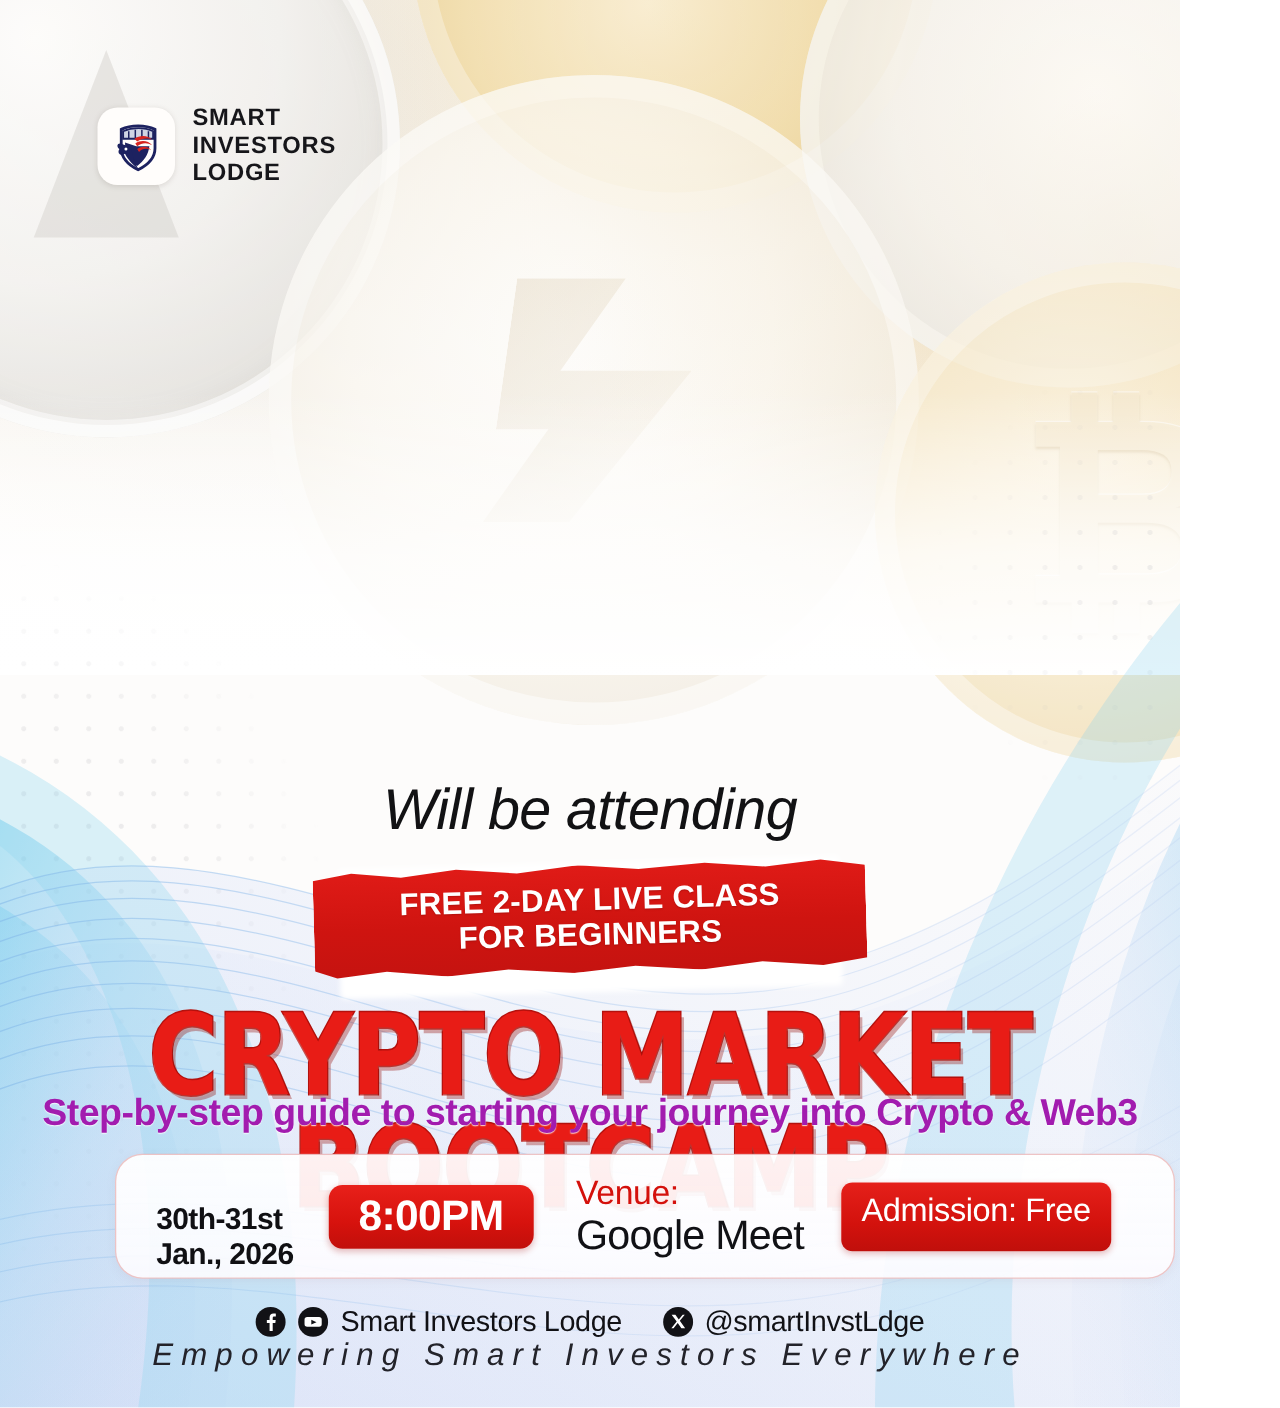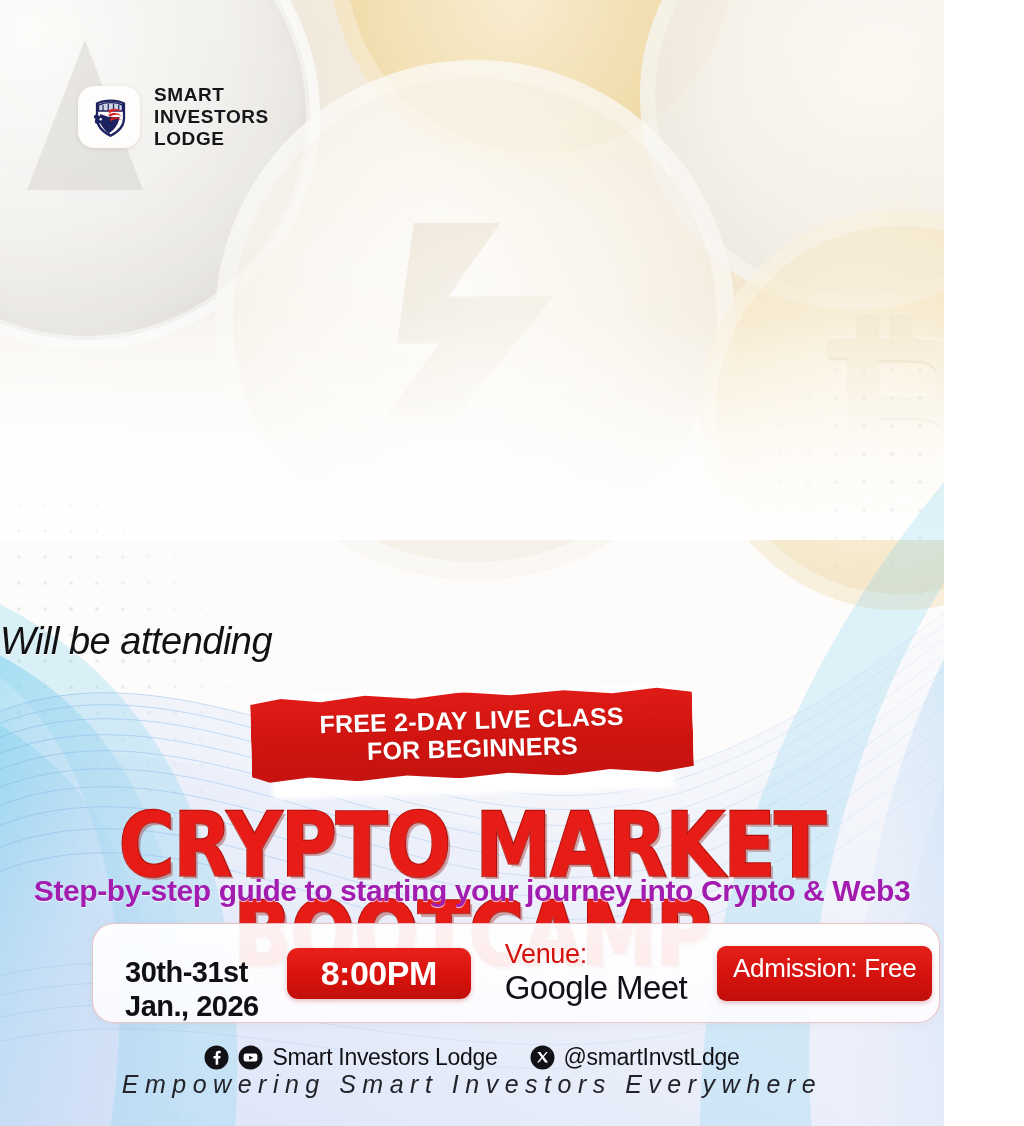--- a/index.html
+++ b/index.html
@@ -115,22 +115,22 @@
     box-shadow:0 1px 4px rgba(120,110,100,.18);
     display:flex;align-items:center;justify-content:center;
   }
   .logo-text{
     font-weight:800;font-size:19px;line-height:1.16;color:#16161a;
     letter-spacing:.6px;font-family:"Liberation Sans",sans-serif;
   }
 
   
   .will-attend{
-    position:absolute;left:0;right:0;top:620px;text-align:left;
-    font-style:italic;font-size:38px;font-weight:400;color:#121214;
+    position:absolute;left:0;right:0;top:620px;text-align:center;
+    font-style:italic;font-size:46px;font-weight:400;color:#121214;
     letter-spacing:-.5px;font-family:"Liberation Sans",sans-serif;
     text-shadow:0 1px 1px rgba(255,255,255,.9);
   }
 
   .ribbon{
     position:absolute;left:50%;top:692px;transform:translateX(-50%) rotate(-1.6deg);
     width:390px;padding:14px 26px 16px;
     background:linear-gradient(180deg,#e01b17 0%,#cf1410 55%,#c51310 100%);
     clip-path:polygon(0% 8%,7% 2%,16% 7%,26% 1%,37% 6%,48% 0%,59% 5%,71% 1%,82% 6%,92% 1%,100% 7%,
                       100% 93%,92% 99%,81% 94%,70% 100%,58% 95%,47% 100%,35% 95%,24% 100%,13% 94%,4% 99%,0% 92%);
@@ -168,25 +168,25 @@
   
   .info-card{
     position:absolute;left:92px;top:923px;width:846px;height:98px;
     background:linear-gradient(180deg, rgba(255,255,255,.94) 0%, rgba(253,252,255,.90) 100%);
     border:1.4px solid rgba(226,150,150,.55);
     border-radius:22px;
     box-shadow:0 2px 8px rgba(160,140,150,.10);
     display:flex;align-items:center;
   }
   .date-block{
-    margin-left:32px;font-size:29px;font-weight:700;line-height:1.16;color:#101013;
+    margin-left:32px;font-size:24px;font-weight:700;line-height:1.16;color:#101013;
     font-family:"Liberation Sans",sans-serif;white-space:nowrap;letter-spacing:-.5px;margin-top:34px;
   }
   .time-badge{
-    margin-left:28px;padding:8px 34px 9px;border-radius:11px;
+    margin-left:28px;padding:8px 24px 9px;border-radius:11px;
     background:linear-gradient(180deg,#e8201a 0%,#d6120d 60%,#c10f0b 100%);
     color:#fff;font-size:34px;font-weight:700;letter-spacing:-.5px;line-height:1;
     font-family:"Liberation Sans",sans-serif;
     box-shadow:0 2px 5px rgba(170,25,20,.28);
   }
   .venue-block{margin-left:34px;line-height:1.1;white-space:nowrap;}
   .venue-label{
     font-size:27px;font-weight:500;color:#d4110c;display:block;
     font-family:"Liberation Sans",sans-serif;letter-spacing:-.3px;
   }

